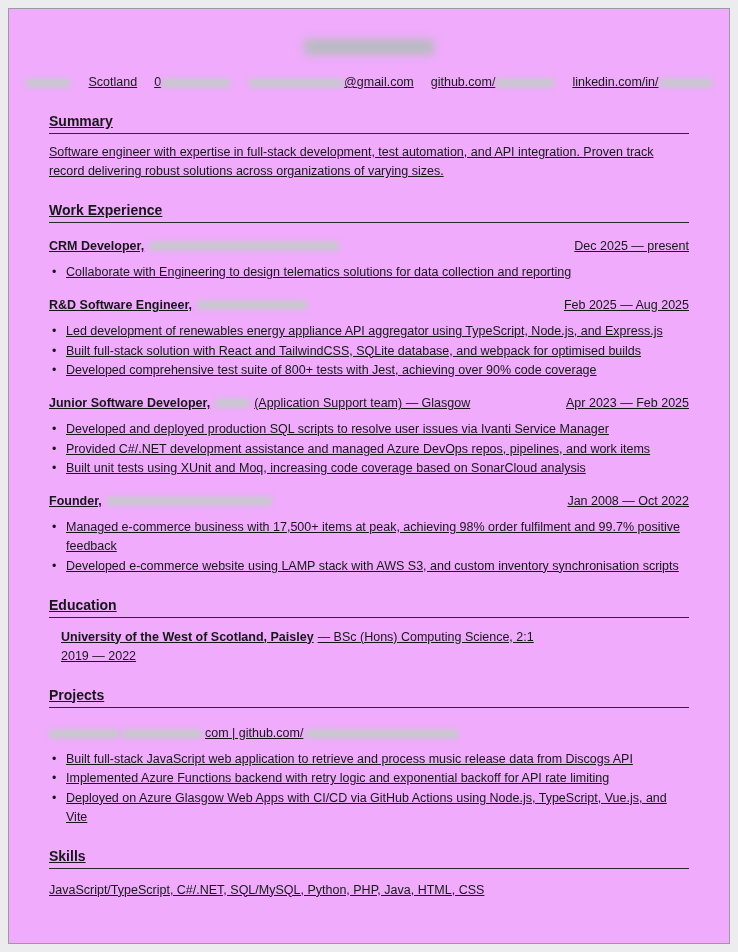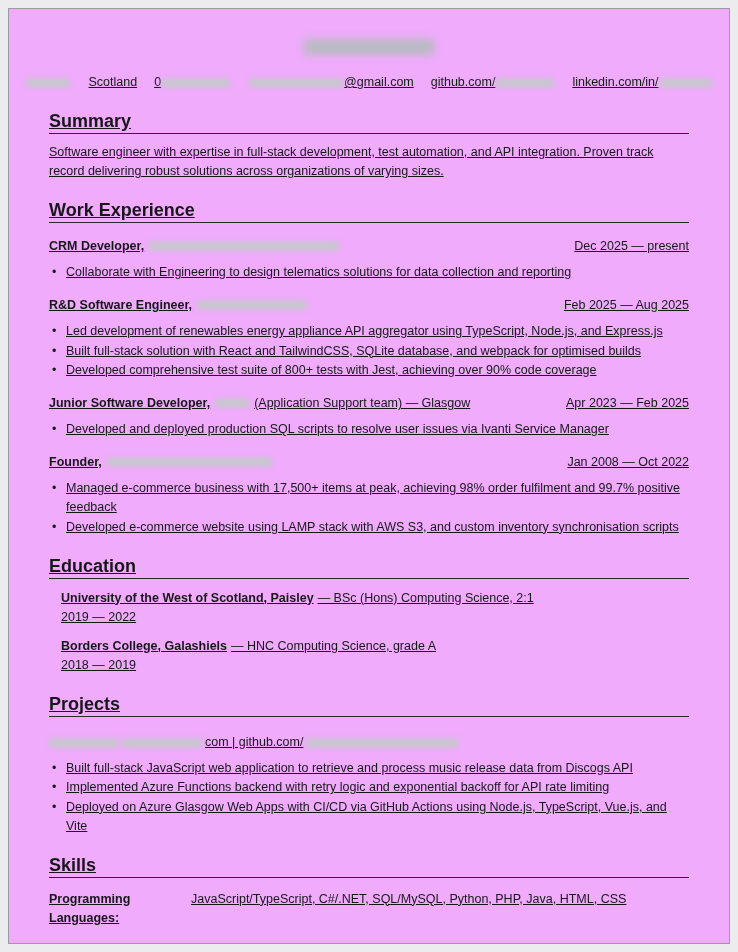--- a/index.html
+++ b/index.html
@@ -27,21 +27,21 @@
   .name-row { text-align:center; height:24px; margin:8px 0 10px 0; }
 
   .contact-row {
     display:flex; justify-content:center; align-items:center;
     gap:17px; white-space:nowrap; margin-bottom:4px; font-size:12.5px;
   }
   .citem { display:inline-flex; align-items:center; }
   .citem .redact { margin:0 1px; }
 
   h2.section {
-    font-size:18px; font-weight:700; line-height:17px;
+    font-size:14px; font-weight:700; line-height:17px;
     margin:21px 0 0 0; padding-bottom:3px;
     border-bottom:1.6px solid #2a2a2e;
   }
   .section-body { margin-top:9px; }
 
   .b { font-weight:700; }
   .row-head { display:flex; justify-content:space-between; align-items:baseline; margin-top:14px; }
   .row-left { white-space:nowrap; }
   .dates { white-space:nowrap; margin-left:12px; }
 
@@ -118,43 +118,41 @@
             <li>Developed comprehensive test suite of 800+ tests with Jest, achieving over 90% code coverage</li>
           </ul>
         </div>
         <div class="job">
           <div class="row-head">
             <div class="row-left"><span class="b">Junior Software Developer,</span><span class="redact" style="width: 34px; margin-left: 5px;"></span><span style="margin-left: 5px;">(Application Support team) — Glasgow</span></div>
             <span class="dates">Apr 2023 — Feb 2025</span>
           </div>
           <ul class="bullets">
             <li>Developed and deployed production SQL scripts to resolve user issues via Ivanti Service Manager</li>
+            <li>Provided C#/.NET development assistance and managed Azure DevOps repos, pipelines, and work items</li>
+            <li>Built unit tests using XUnit and Moq, increasing code coverage based on SonarCloud analysis</li>
           </ul>
         </div>
         <div class="job">
           <div class="row-head">
             <div class="row-left"><span class="b">Founder,</span><span class="redact" style="width: 165px; margin-left: 5px;"></span></div>
             <span class="dates">Jan 2008 — Oct 2022</span>
           </div>
           <ul class="bullets">
             <li>Managed e-commerce business with 17,500+ items at peak, achieving 98% order fulfilment and 99.7% positive feedback</li>
             <li>Developed e-commerce website using LAMP stack with AWS S3, and custom inventory synchronisation scripts</li>
           </ul>
         </div>
       </div>
 
     <h2 class="section">Education</h2>
     <div>
         <div class="edu-row">
           <span><span class="b">University of the West of Scotland, Paisley</span><span class="edu-detail">— BSc (Hons) Computing Science, 2:1</span></span>
           <span class="dates">2019 — 2022</span>
-        </div>
-        <div class="edu-row">
-          <span><span class="b">Borders College, Galashiels</span><span class="edu-detail">— HNC Computing Science, grade A</span></span>
-          <span class="dates">2018 — 2019</span>
         </div>
       </div>
 
     <h2 class="section">Projects</h2>
     <div class="proj-head">
       <span class="redact" style="width:70px"></span>
       <span class="proj-link">
         <span class="redact" style="width:80px"></span>
         <span>com | github.com/</span>
         <span class="redact" style="width:152px"></span>
@@ -162,19 +160,18 @@
     </div>
     <ul class="bullets">
         <li>Built full-stack JavaScript web application to retrieve and process music release data from Discogs API</li>
         <li>Implemented Azure Functions backend with retry logic and exponential backoff for API rate limiting</li>
         <li>Deployed on Azure Glasgow Web Apps with CI/CD via GitHub Actions using Node.js, TypeScript, Vue.js, and Vite</li>
       </ul>
 
     <h2 class="section">Skills</h2>
     <div>
         <div class="skill-row">
-          <span class="skill-label">Programming Languages:</span>
           <span class="skill-value">JavaScript/TypeScript, C#/.NET, SQL/MySQL, Python, PHP, Java, HTML, CSS</span>
         </div>
       </div>
 
   </div>
 </div>
 
 </body></html>

